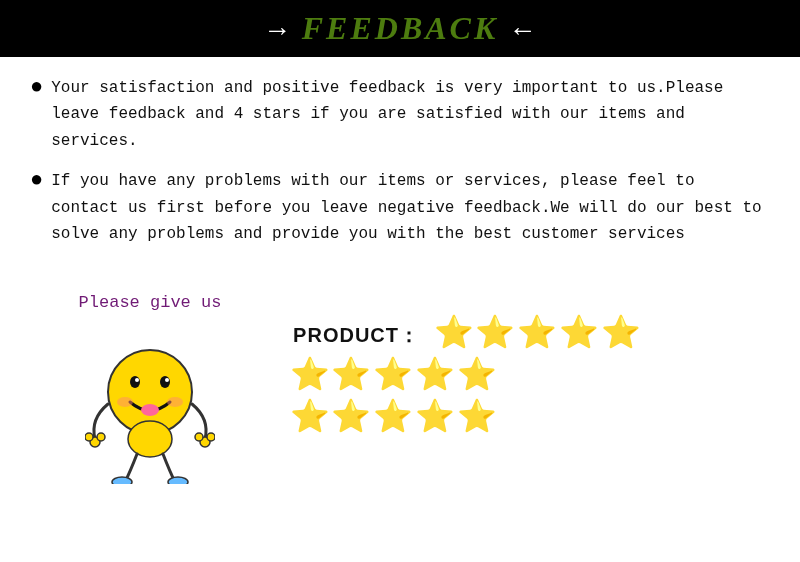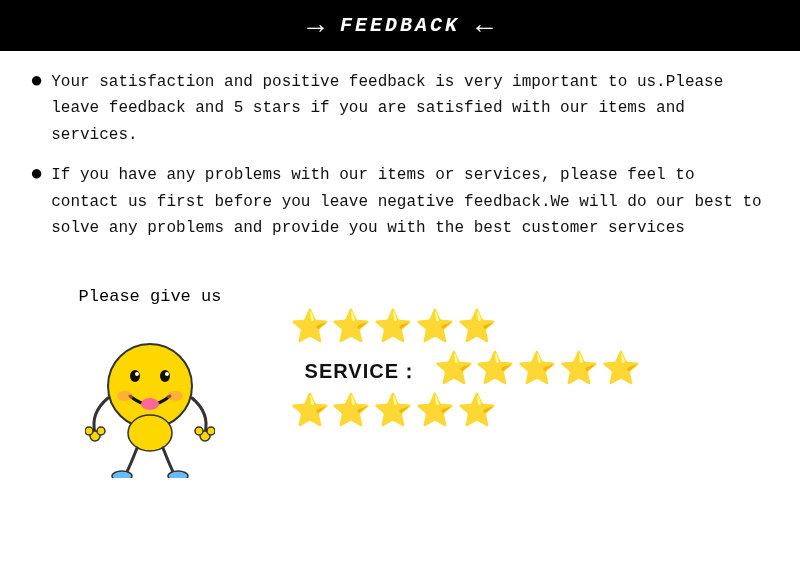--- a/index.html
+++ b/index.html
@@ -19,26 +19,26 @@
       justify-content: center;
       padding: 10px 0;
       gap: 16px;
     }
     .header-arrow {
       color: #ffffff;
       font-size: 28px;
       font-weight: bold;
     }
     .header-title {
-      color: #ffffff;
-      font-size: 20px;
+      color: #4d7c0f;
+      font-size: 32px;
       font-weight: bold;
       font-style: italic;
       letter-spacing: 3px;
-      font-family: Liberation Mono, monospace;
+      font-family: Liberation Serif, serif;
     }
 
     
     .content {
       padding: 18px 30px 10px 30px;
     }
 
     .bullet-section {
       display: flex;
       align-items: flex-start;
@@ -72,21 +72,21 @@
       flex-direction: column;
       align-items: center;
       width: 200px;
       flex-shrink: 0;
     }
 
     .please-text {
       font-size: 17px;
       line-height: 1.7;
       text-align: right;
-      color: #000000;
+      color: #701a75;
       font-family: 'Courier New', Courier, monospace;
       margin-bottom: 12px;
     }
 
     
     .smiley-container {
       width: 130px;
       height: 140px;
       margin-top: 4px;
     }
@@ -131,21 +131,21 @@
 <div class="header">
   <span class="header-arrow">→</span>
   <span class="header-title">FEEDBACK</span>
   <span class="header-arrow">←</span>
 </div>
 
 <div class="content">
   <div class="bullet-section">
     <span class="bullet">●</span>
     <span class="bullet-text">Your satisfaction and positive feedback is very important to us.Please leave
-feedback and 5 stars if you are satisfied with our items and services.</span>
+feedback and 4 stars if you are satisfied with our items and services.</span>
   </div>
   <div class="bullet-section">
     <span class="bullet">●</span>
     <span class="bullet-text">If you have any problems with our items or services, please feel to contact us
 first before you leave negative feedback.We will do our best to solve any
 problems and provide you with the best customer services</span>
   </div>
 </div>
 
 <div class="bottom-section">
@@ -193,41 +193,41 @@
 
         <ellipse cx="37" cy="148" rx="10" ry="5" fill="#66BBFF" stroke="#333" stroke-width="1.5"></ellipse>
 
         <ellipse cx="93" cy="148" rx="10" ry="5" fill="#66BBFF" stroke="#333" stroke-width="1.5"></ellipse>
       </svg>
     </div>
   </div>
 
   <div class="right-col">
     <div class="rating-row">
-      <div class="stars">
-        <span class="star">⭐</span>
-        <span class="star">⭐</span>
-        <span class="star">⭐</span>
-        <span class="star">⭐</span>
-        <span class="star">⭐</span>
-      </div>
-    </div>
-    <div class="rating-row">
-      <span class="rating-label">SERVICE：</span>
+      <span class="rating-label">PRODUCT：</span>
       <div class="stars">
         <span class="star">⭐</span>
         <span class="star">⭐</span>
         <span class="star">⭐</span>
         <span class="star">⭐</span>
         <span class="star">⭐</span>
       </div>
     </div>
     <div class="rating-row">
       <div class="stars">
         <span class="star">⭐</span>
         <span class="star">⭐</span>
         <span class="star">⭐</span>
         <span class="star">⭐</span>
         <span class="star">⭐</span>
       </div>
     </div>
+    <div class="rating-row">
+      <div class="stars">
+        <span class="star">⭐</span>
+        <span class="star">⭐</span>
+        <span class="star">⭐</span>
+        <span class="star">⭐</span>
+        <span class="star">⭐</span>
+      </div>
+    </div>
   </div>
 </div>
 
 </body></html>

